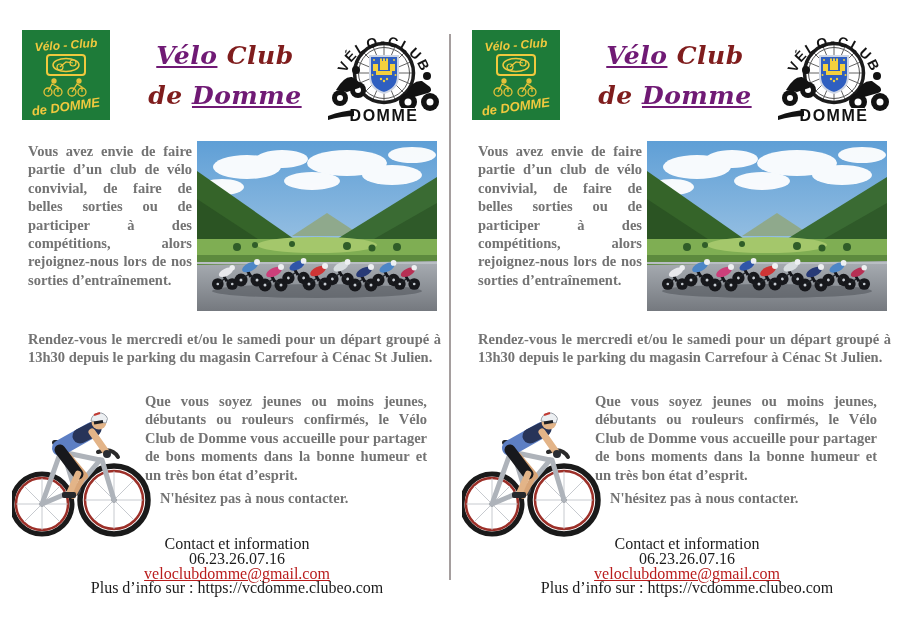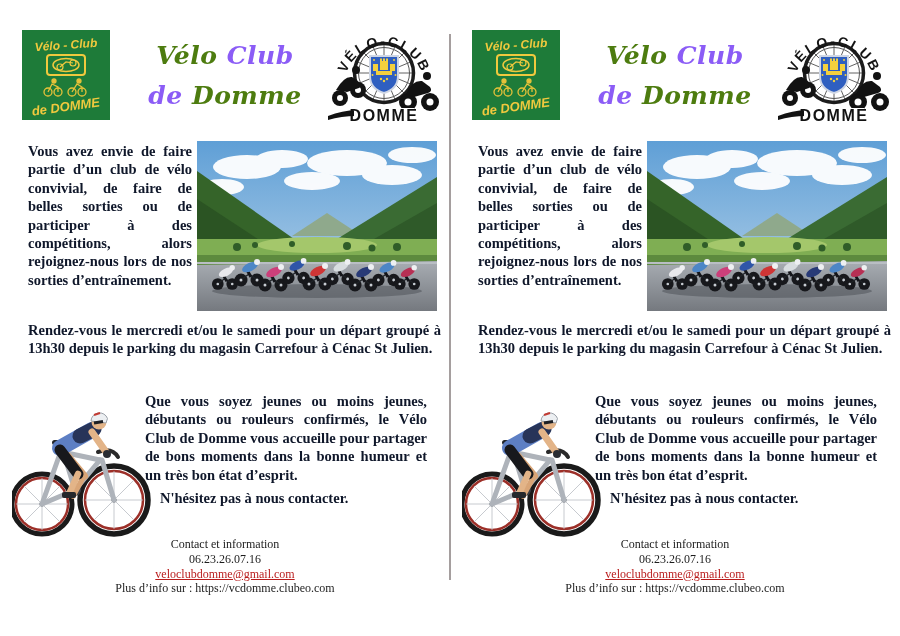--- a/index.html
+++ b/index.html
@@ -10,37 +10,37 @@
   .page.p0{left:0}
   .page.p1{left:450px}
 
   .abs{position:absolute;}
 
   
   .sq-logo{left:22px;top:30px;width:88px;height:90px;}
   .title{left:128px;top:36px;width:194px;text-align:center;
          font-family:"DejaVu Serif",serif;font-style:italic;font-weight:bold;
          font-size:25px;line-height:40px;letter-spacing:.5px;}
-  .t-green{color:#4d7c0f;}
-  .t-orange{color:#8b5cf6;}
+  .t-green{color:#701a75;text-decoration:underline;}
+  .t-orange{color:#7f1d1d;}
   .round-logo{left:328px;top:24px;width:112px;height:104px;}
 
   
-  .blue-par{color:#0f172a;font-weight:bold;font-size:14.5px;line-height:18.4px;
+  .blue-par{color:#737373;font-weight:bold;font-size:14.5px;line-height:18.4px;
             text-align:justify;}
   .para1{left:28px;top:142px;width:164px;}
   .photo{left:197px;top:141px;width:240px;height:170px;}
-  .para2{left:28px;top:321px;width:413px;}
+  .para2{left:28px;top:330px;width:413px;}
   .cyclist{left:12px;top:386px;width:146px;height:156px;}
   .para3{left:145px;top:392px;width:282px;}
   .cta{left:160px;top:489px;width:282px;text-align:left;}
 
   
-  .footer{left:0;top:537px;width:450px;text-align:center;color:#1c1c1c;
-          font-size:12px;line-height:14.8px;font-weight:normal;}
+  .footer{left:12px;top:537px;width:450px;text-align:center;color:#1c1c1c;
+          font-size:16px;line-height:14.8px;font-weight:normal;}
   .email{color:#b91c1c;text-decoration:underline;cursor:pointer;}
 
   svg{display:block;}
   svg text{font-family:"Liberation Sans",sans-serif;}
 </style>
 </head>
 <body>
 
 <div class="sheet">
   <div class="divider"></div>

